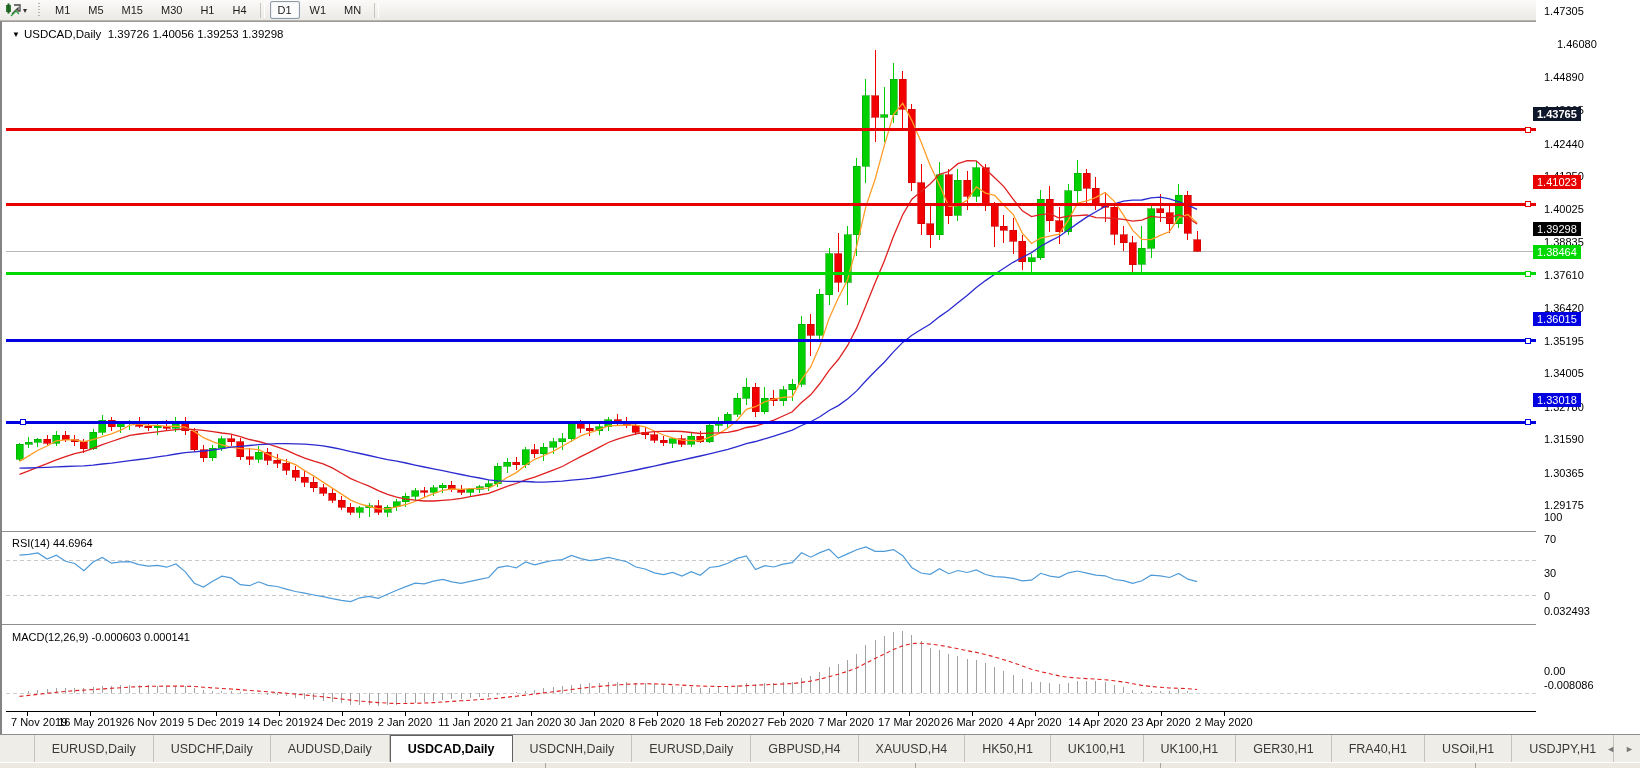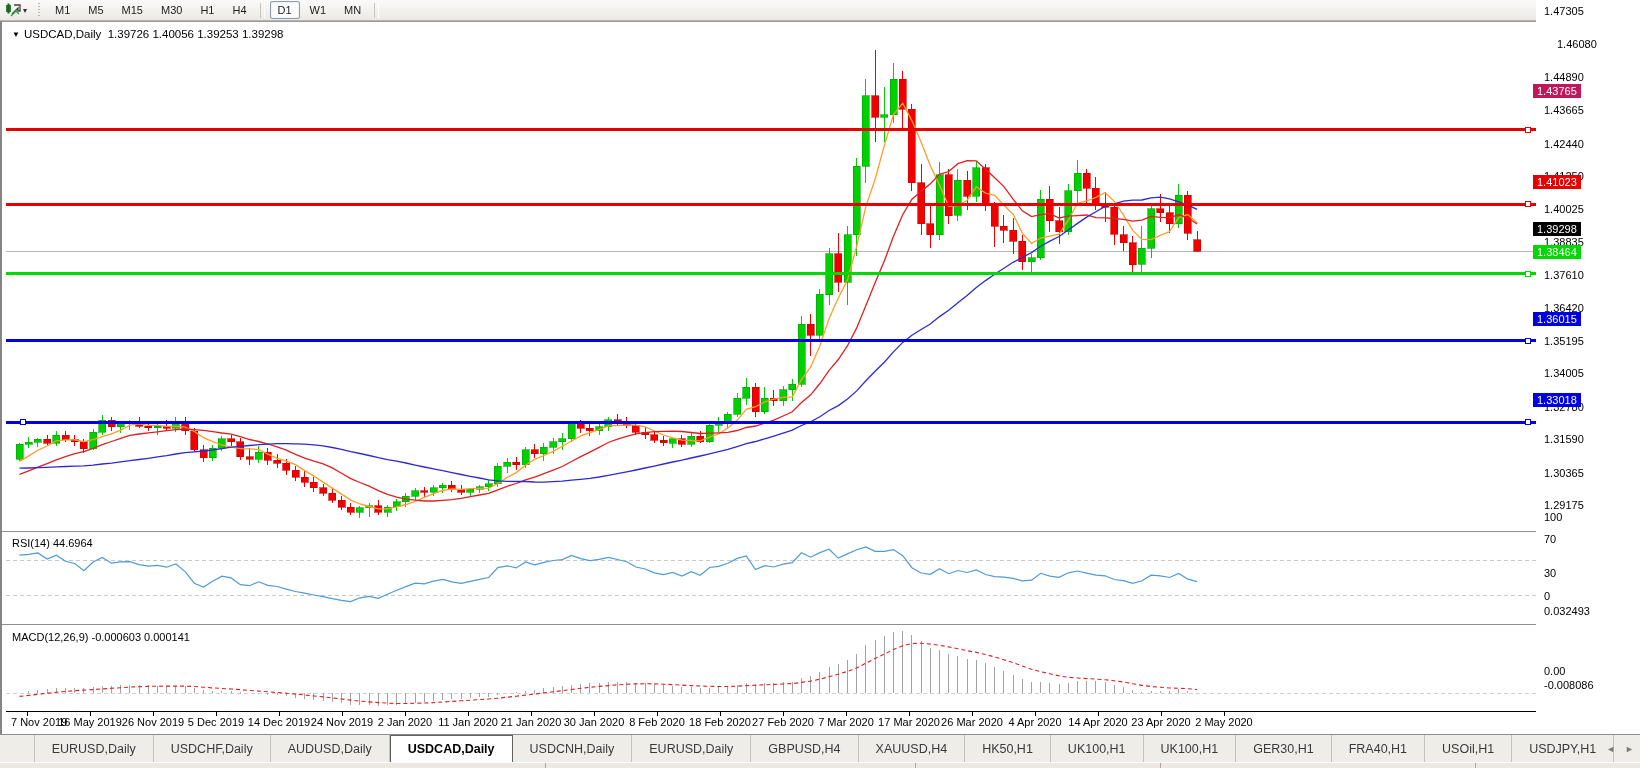--- a/index.html
+++ b/index.html
@@ -535,21 +535,21 @@
     <div class="panel-label" style="top:515px">RSI(14) 44.6964</div>
     <div class="panel-sep" style="top:602px"></div>
     <div class="panel-label" style="top:609px">MACD(12,26,9) -0.000603 0.000141</div>
 
     <div class="xaxis-row" id="xaxis-row">
         <div class="xtick first" style="left: 5px;">7 Nov 2019</div>
         <div class="xtick" style="left: 84px;">16 May 2019</div>
         <div class="xtick" style="left: 147px;">26 Nov 2019</div>
         <div class="xtick" style="left: 210px;">5 Dec 2019</div>
         <div class="xtick" style="left: 273px;">14 Dec 2019</div>
-        <div class="xtick" style="left: 336px;">24 Nov 2019</div>
+        <div class="xtick" style="left: 336px;">24 Dec 2019</div>
         <div class="xtick" style="left: 399px;">2 Jan 2020</div>
         <div class="xtick" style="left: 462px;">11 Jan 2020</div>
         <div class="xtick" style="left: 525px;">21 Jan 2020</div>
         <div class="xtick" style="left: 588px;">30 Jan 2020</div>
         <div class="xtick" style="left: 651px;">8 Feb 2020</div>
         <div class="xtick" style="left: 714px;">18 Feb 2020</div>
         <div class="xtick" style="left: 777px;">27 Feb 2020</div>
         <div class="xtick" style="left: 840px;">7 Mar 2020</div>
         <div class="xtick" style="left: 903px;">17 Mar 2020</div>
         <div class="xtick" style="left: 966px;">26 Mar 2020</div>
@@ -577,21 +577,21 @@
       <div class="ytick" style="top: 433.2px;">1.31590</div>
       <div class="ytick" style="top: 466.6px;">1.30365</div>
       <div class="ytick" style="top: 499px;">1.29175</div>
       <div class="ytick" style="top: 511px;">100</div>
       <div class="ytick" style="top: 532.8px;">70</div>
       <div class="ytick" style="top: 567.2px;">30</div>
       <div class="ytick" style="top: 590px;">0</div>
       <div class="ytick" style="top: 605px;">0.032493</div>
       <div class="ytick" style="top: 665.1px;">0.00</div>
       <div class="ytick" style="top: 679px;">-0.008086</div>
-      <div class="flag" style="top: 84px; background: #be185d;">1.43765</div>
+      <div class="flag" style="top: 107px; background: #0f172a; font-weight: bold;">1.43765</div>
       <div class="flag" style="top: 175.2px; background: rgb(232, 0, 0);">1.41023</div>
       <div class="flag" style="top: 244.9px; background: rgb(0, 216, 0);">1.38464</div>
       <div class="flag" style="top: 311.6px; background: rgb(0, 0, 224);">1.36015</div>
       <div class="flag" style="top: 393.3px; background: rgb(0, 0, 224);">1.33018</div>
       <div class="flag" style="top: 222.2px; background: rgb(0, 0, 0);">1.39298</div>
     </div>
 
   <div class="tabbar" id="tabbar">
       <div class="tab first">EURUSD,Daily</div>
       <div class="tab">USDCHF,Daily</div>

